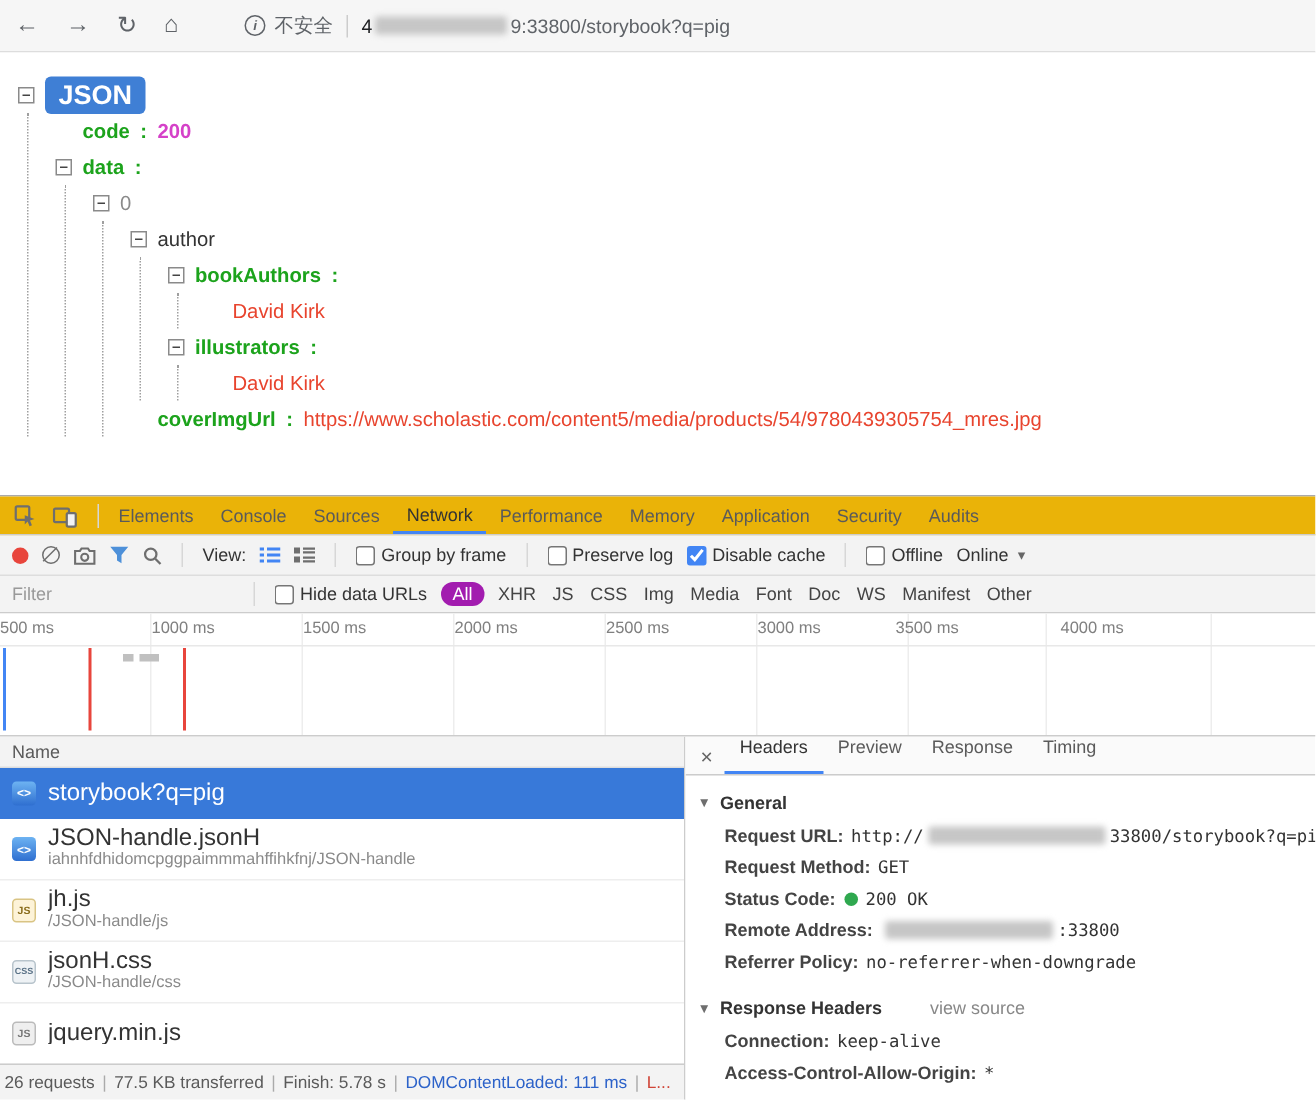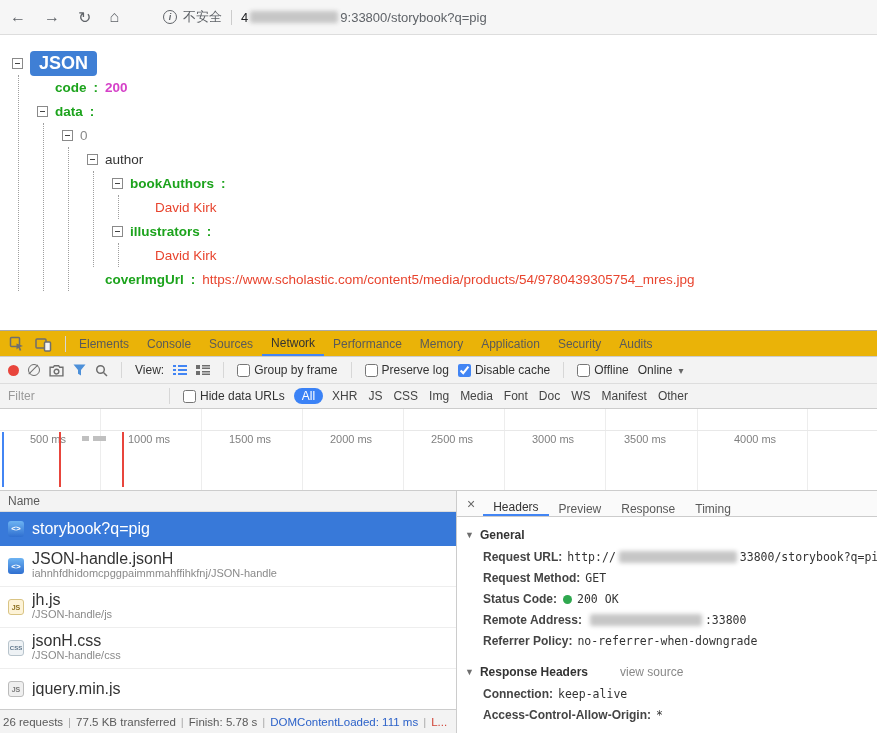--- a/index.html
+++ b/index.html
@@ -60,26 +60,26 @@
   .chk { display:flex; align-items:center; gap:4px; color:#333; }
   .chk input { width:13px; height:13px; accent-color:var(--accent-blue,#4285f4); margin:0; }
   .caret { color:#666; font-size:10px; margin-left:2px; }
 
   .filter-bar { height:25px; background:#f3f3f3; border-bottom:1px solid #ccc;
     display:flex; align-items:center; padding:0 8px; gap:9px; }
   .filter-input { width:148px; border:none; background:transparent; outline:none;
     font-size:12px; color:#333; font-family:inherit; }
   .filter-input::placeholder { color:#999; }
   .type-pill { padding:1px 8px; border-radius:8px; color:#444; }
-  .type-pill.active { background:#3b82f6; color:#fff; }
+  .type-pill.active { background:#a21caf; color:#fff; }
   .type-item { color:#444; margin-right:2px; }
 
   .timeline { height:82px; border-bottom:1px solid #ccc; position:relative; background:#fff; overflow:hidden; }
   .tl-col { position:absolute; top:0; height:100%; width:101px; border-right:1px solid #ededed; }
-  .tl-label { text-align:center; padding:4px 4px 0 0; color:#808080; font-size:11px;margin-top:20px; }
+  .tl-label { text-align:left; padding:4px 4px 0 0; color:#808080; font-size:11px; }
   .tl-hline { position:absolute; left:0; right:0; top:21px; border-top:1px solid #e8e8e8; }
   .tl-mark { position:absolute; top:23px; height:55px; width:2px; }
   .tl-bar { position:absolute; background:#c0c0c0; height:5px; top:27px; }
 
   .main { display:flex; height:243px; }
   .left-pane { width:457px; border-right:1px solid #ccc; display:flex; flex-direction:column; background:#fff; }
   .req-header { height:21px; line-height:21px; background:#f3f3f3; border-bottom:1px solid #ddd;
     padding-left:8px; color:#5a5a5a; }
   .req-list { flex:1; overflow:hidden; }
   .req-row { display:flex; align-items:center; gap:8px; padding:0 8px; border-bottom:1px solid #eee; height:41px; }
@@ -93,21 +93,21 @@
     align-items:center; justify-content:center; font-weight:bold; }
   .ficon.json-icon, .ficon.doc-icon { background:linear-gradient(#6db3f2,#2f6fd0); color:#fff; font-size:8px; }
   .ficon.css-icon { background:#eef2f5; border:1px solid #b8c4cc; color:#5a7287; font-size:6px; }
   .ficon.js-icon { background:#fdf3d8; border:1px solid #d9c484; color:#8a6d1d; font-size:7px; }
   .ficon.js-gray-icon { background:#efefef; border:1px solid #bbb; color:#777; font-size:7px; }
 
   .right-pane { flex:1; display:flex; flex-direction:column; background:#fff; overflow:hidden; }
   .detail-tabs { height:26px; display:flex; align-items:stretch; border-bottom:1px solid #ccc;
     background:#fafafa; padding-left:2px; }
   .close-x { display:flex; align-items:center; padding:0 8px; color:#666; font-size:14px; }
-  .d-tab { display:flex; align-items:flex-end; padding:0 10px; color:#5a5a5a; }
+  .d-tab { display:flex; align-items:flex-start; padding:0 10px; color:#5a5a5a; }
   .d-tab.active { color:#333; border-bottom:2px solid var(--accent-blue,#4285f4); }
   .detail-body { padding:6px 0 0 8px; overflow:hidden; }
   .sect-title { display:flex; align-items:center; gap:6px; height:24px; }
   .tri { font-size:9px; color:#6e6e6e; }
   .sect-name { font-weight:bold; color:#333; }
   .view-source { color:#888; margin-left:26px; }
   .kv { margin-left:18px; line-height:21px; white-space:nowrap; }
   .kname { font-weight:bold; color:#444; margin-right:5px; }
   .kval { font-family:"DejaVu Sans Mono", monospace; font-size:11.5px; color:#333; }
   .status-dot { display:inline-block; width:9px; height:9px; border-radius:50%;

